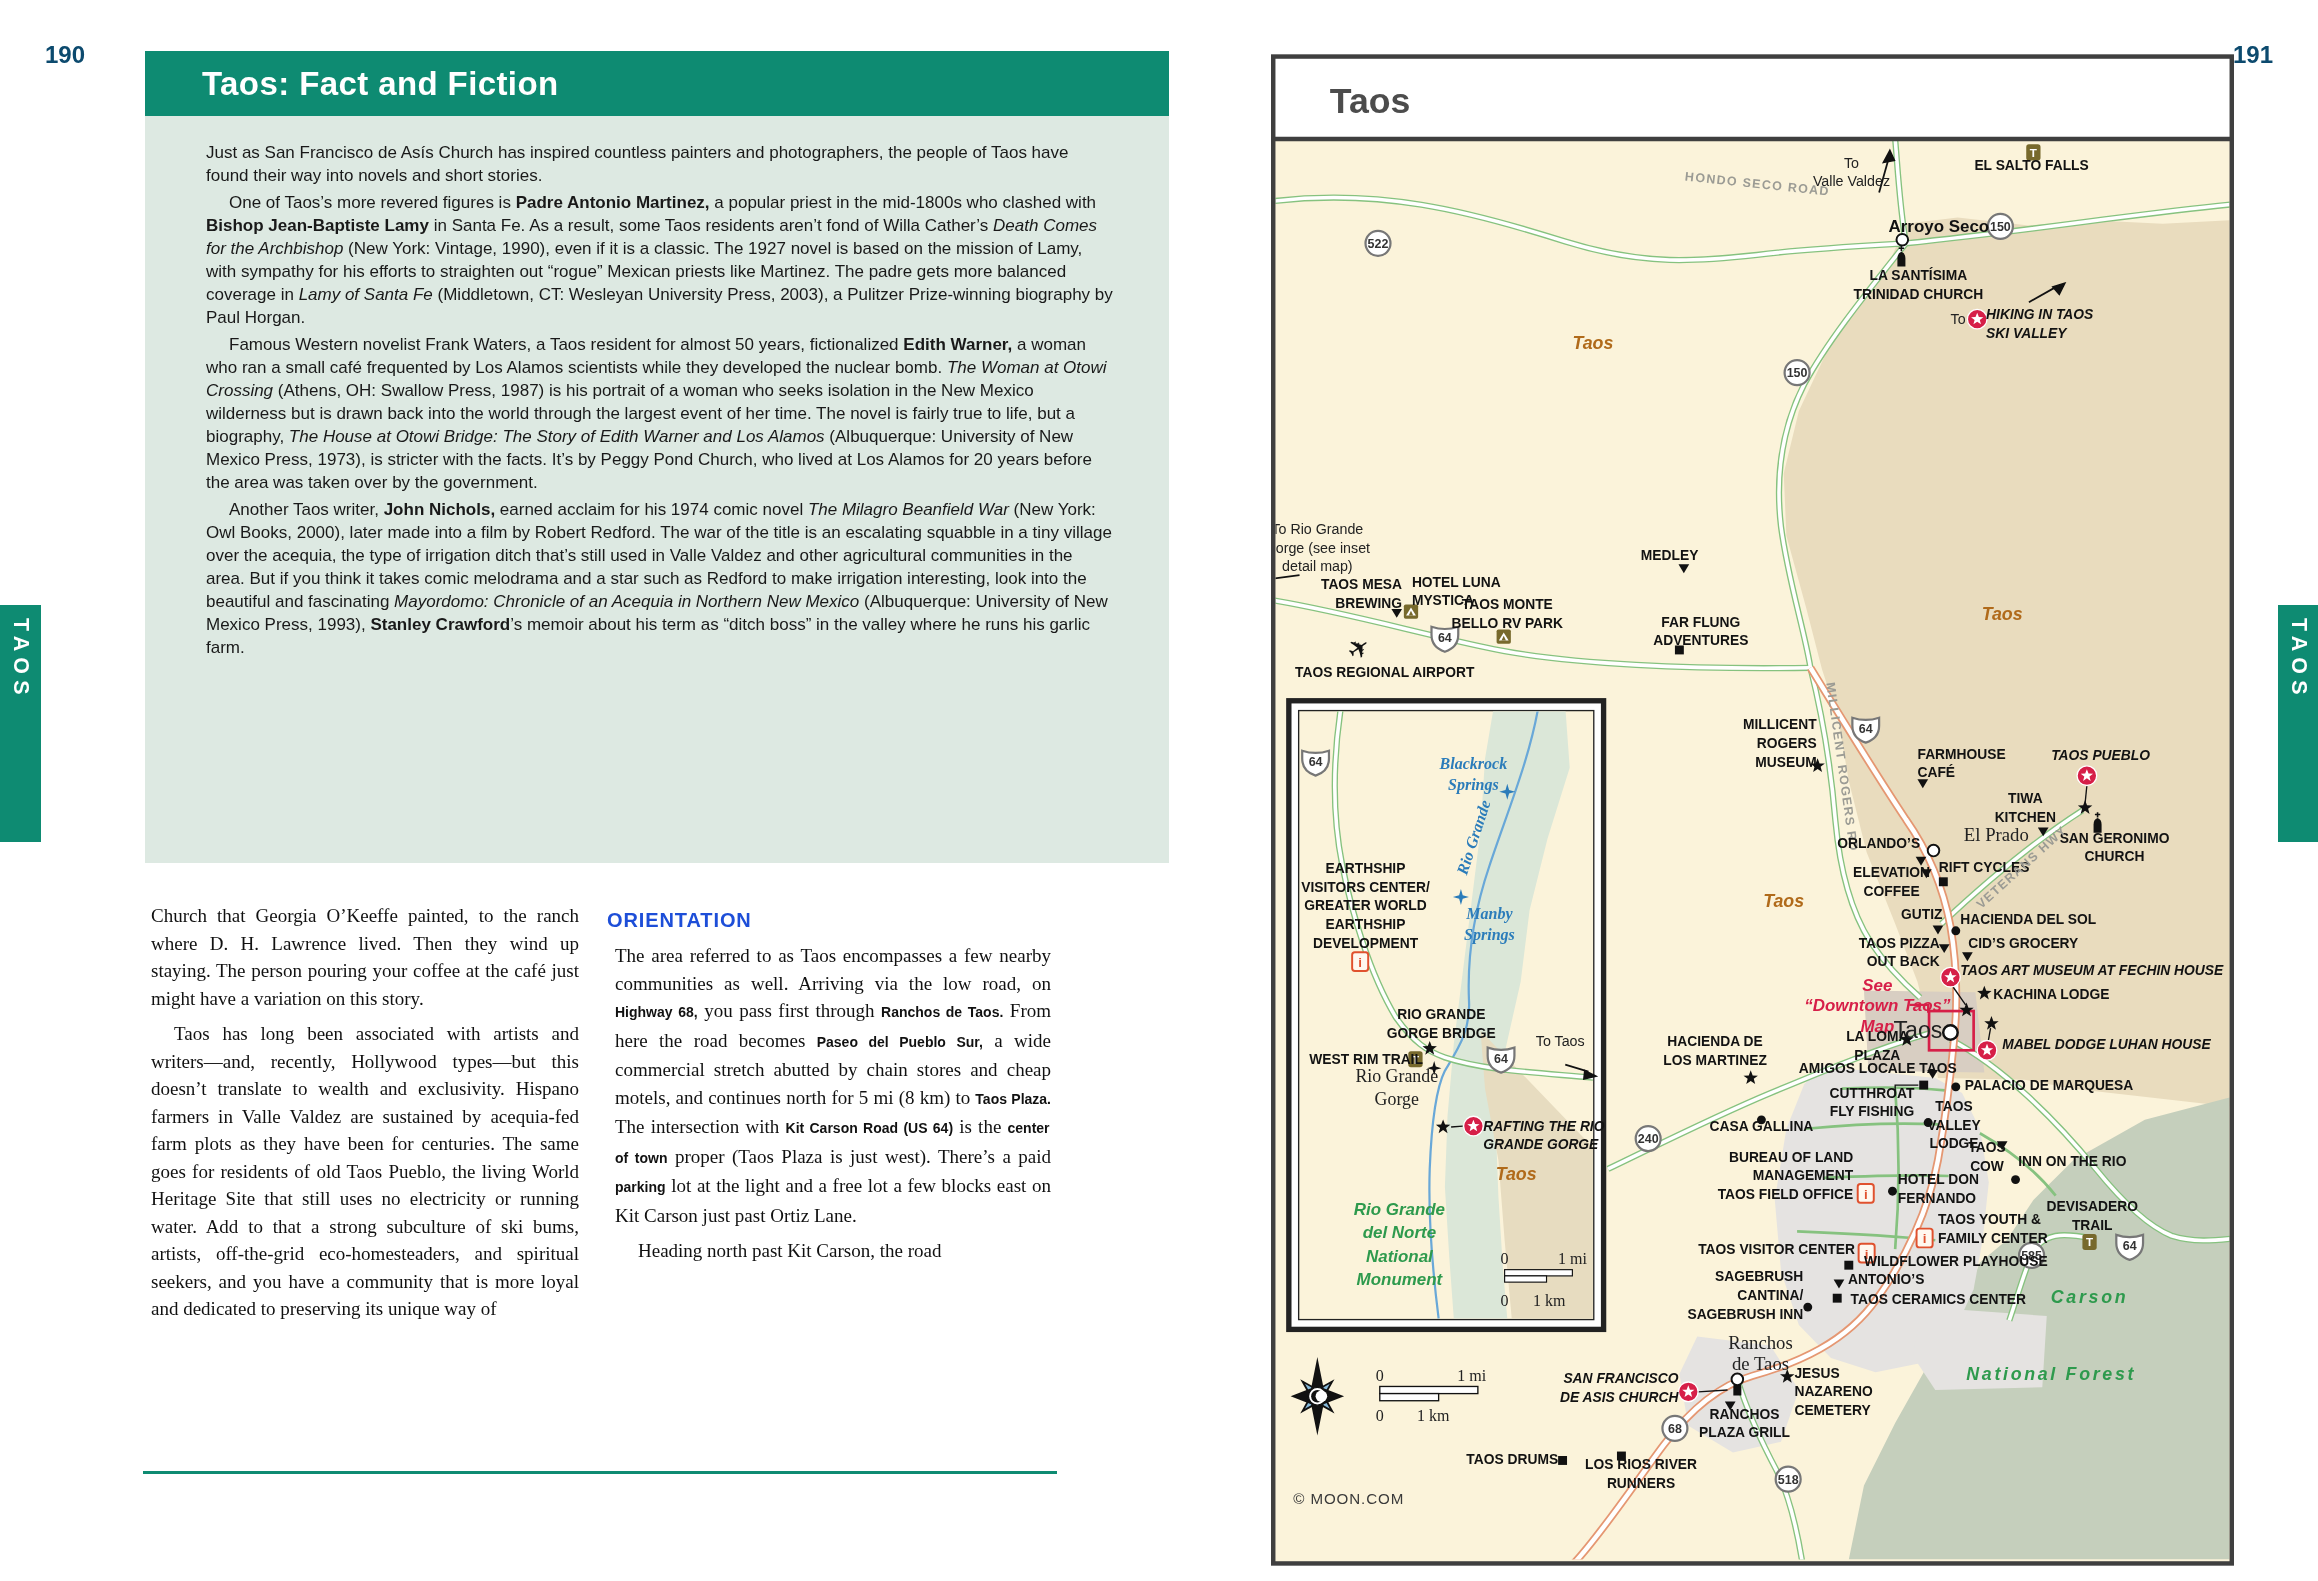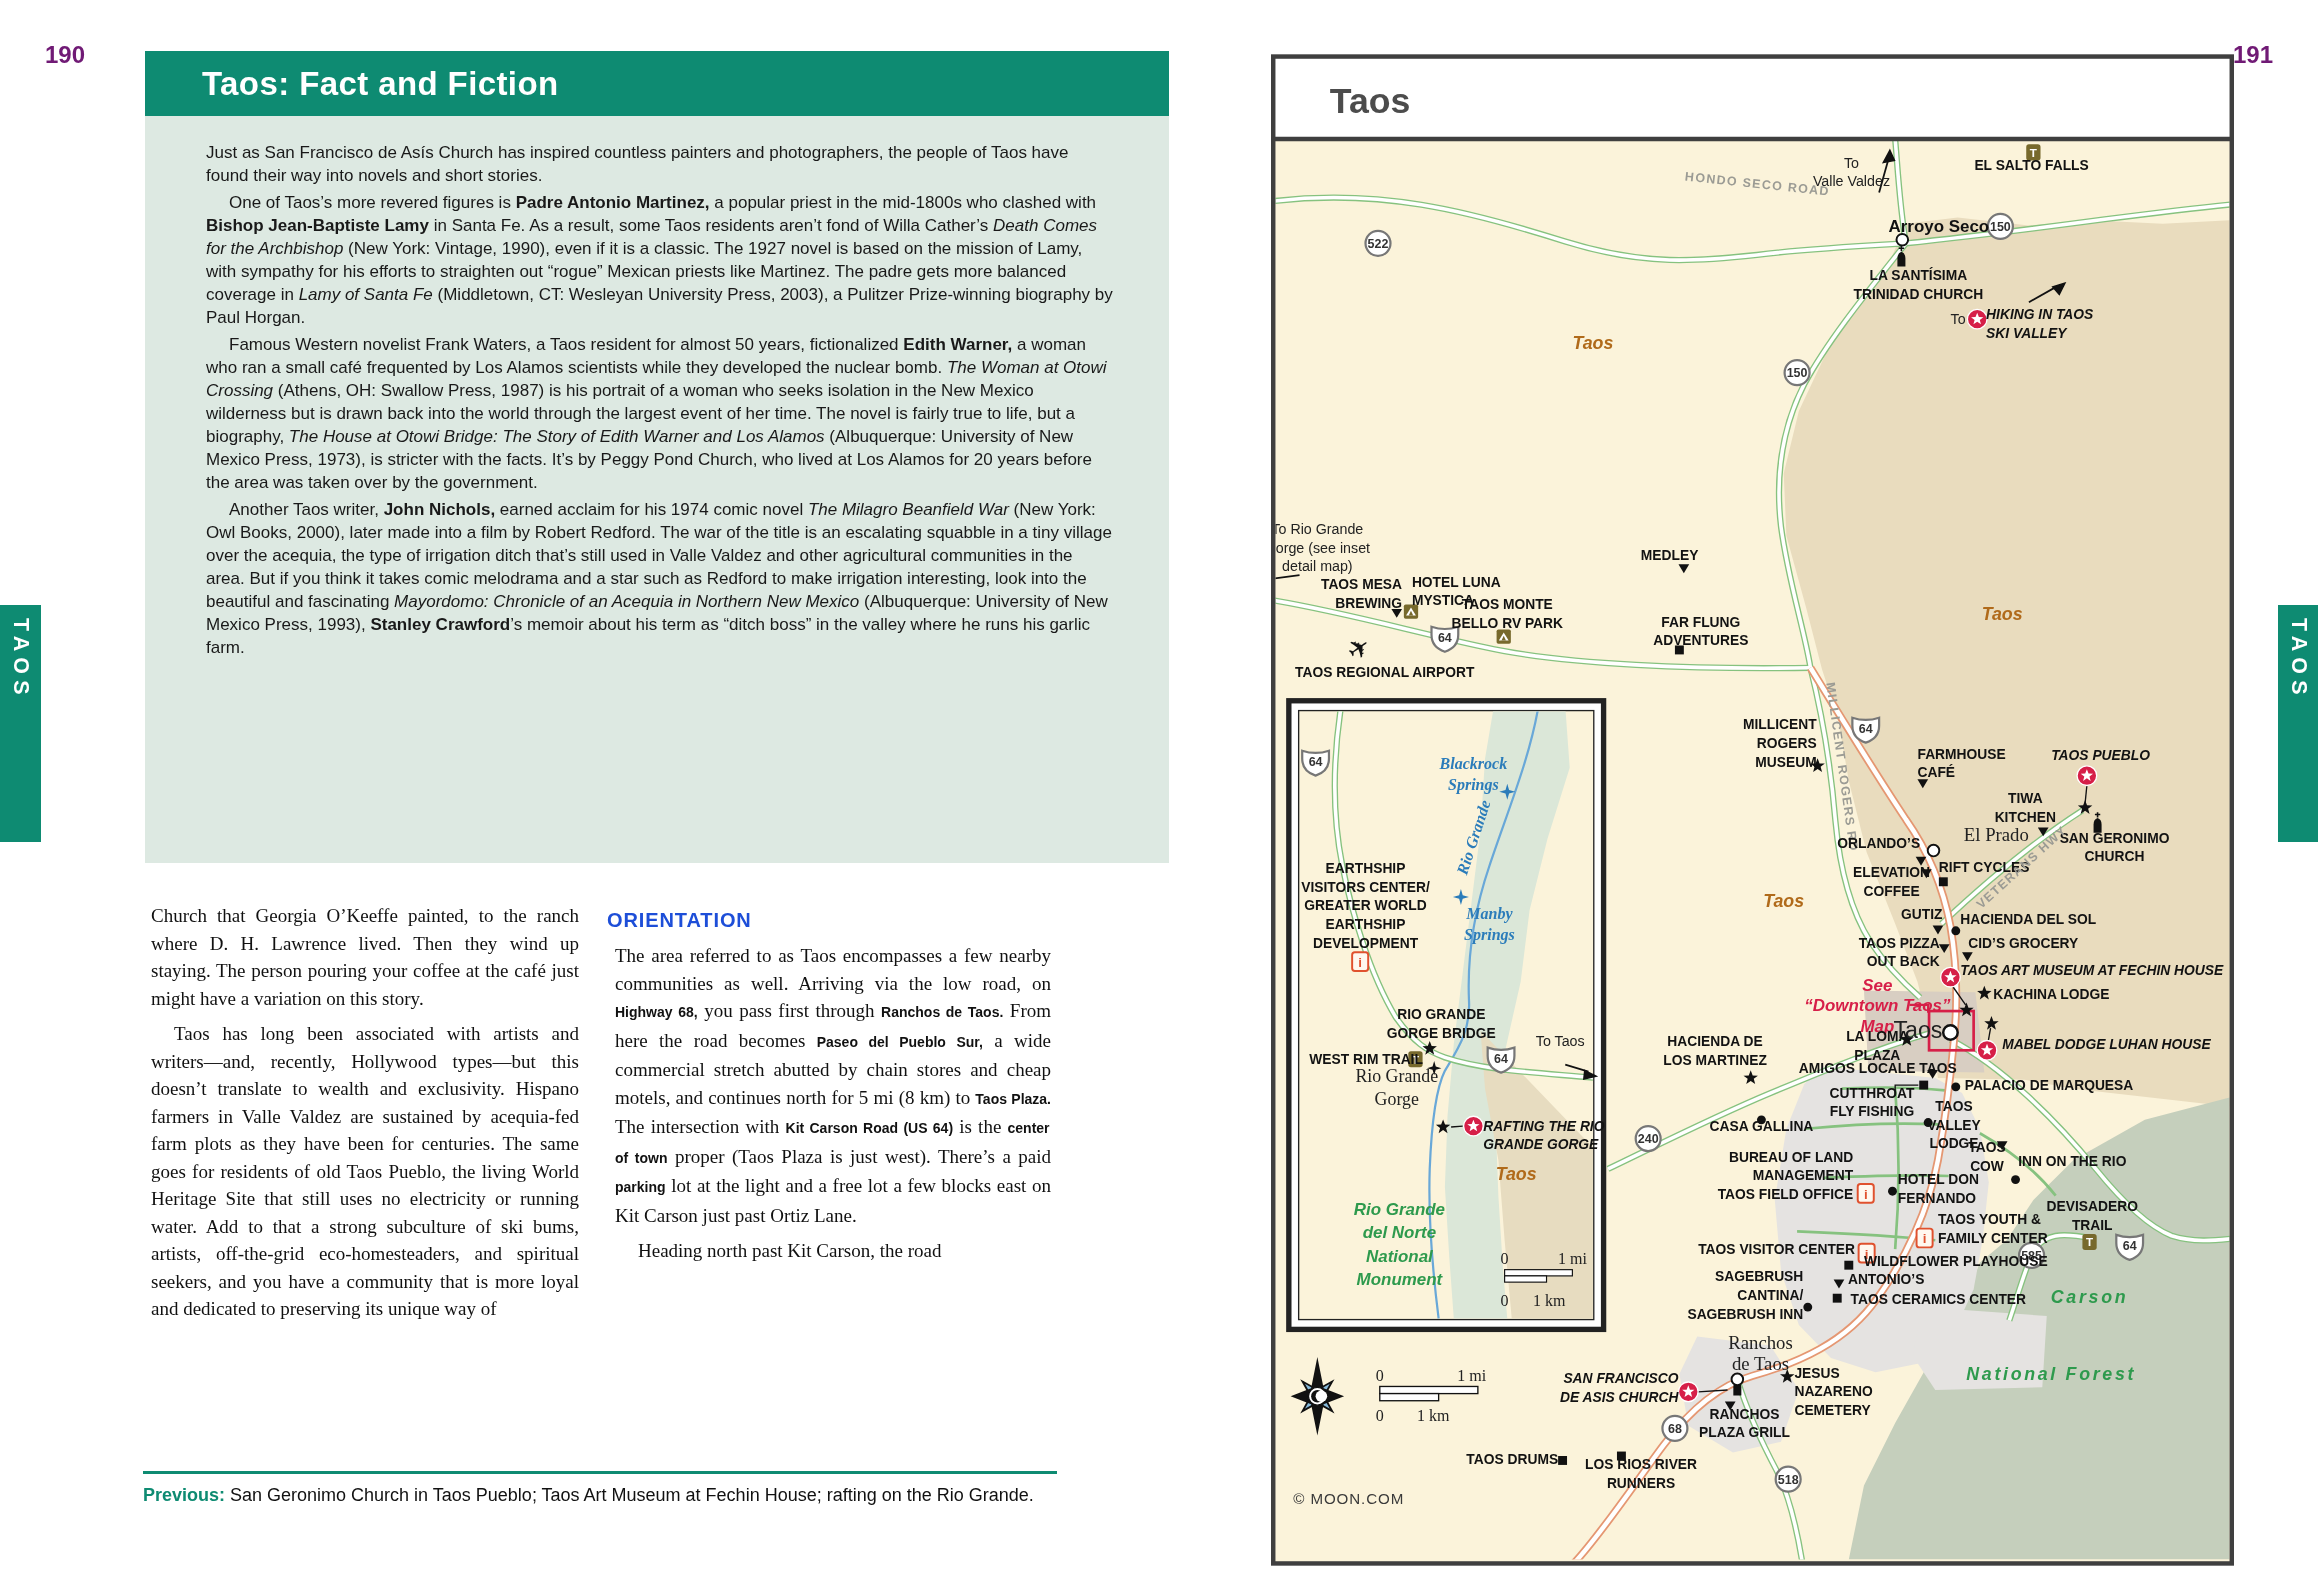--- a/index.html
+++ b/index.html
@@ -1,18 +1,18 @@
 <!DOCTYPE html>
 <html style="font-size:14.3px"><head>
 <meta charset="utf-8">
 <style>
   html,body{margin:0;padding:0;background:#e8e8e8;}
   #page{position:relative;width:2319px;height:1581px;background:#ffffff;overflow:hidden;
         font-family:"Liberation Sans",sans-serif;}
-  .pagenum{position:absolute;top:41px;font-size:24px;font-weight:bold;color:#701a75;}
+  .pagenum{position:absolute;top:41px;font-size:24px;font-weight:bold;color:#0c4a6e;}
   #pn-left{left:45px;} #pn-right{right:46px;}
   .tab{position:absolute;top:605px;width:41px;height:237px;background:#0e8b72;}
   #tab-left{left:0;} #tab-right{right:0;}
   .tab span{display:block;margin:12.5px auto 0;writing-mode:vertical-rl;color:#fff;
         font-weight:bold;font-size:21.4px;letter-spacing:6.2px;}
   
   #fbox{position:absolute;left:145px;top:51px;width:1024px;height:708px;}
   #fbox-head{height:65px;background:#0e8b72;color:#fff;display:flex;align-items:center;
         padding-left:57px;font-size:33px;font-weight:bold;letter-spacing:0.4px;}
   #fbox-body{background:#dde9e2;height:726px;padding:21.4px 50px 0 57px;font-size:17px;
@@ -85,21 +85,20 @@
     </div>
   <div id="colR" class="col">
     <h2 id="orient">ORIENTATION</h2>
     <div>
         <p><span>The area referred to as Taos encompasses a few nearby communities as well. Arriving via the low road, on </span><span class="b">Highway 68,</span><span> you pass first through </span><span class="b">Ranchos de Taos.</span><span> From here the road becomes </span><span class="b">Paseo del Pueblo Sur,</span><span> a wide commercial stretch abutted by chain stores and cheap motels, and continues north for 5 mi (8 km) to </span><span class="b">Taos Plaza.</span><span> The intersection with </span><span class="b">Kit Carson Road (US 64)</span><span> is the </span><span class="b">center of town</span><span> proper (Taos Plaza is just west). There’s a paid </span><span class="b">parking</span><span> lot at the light and a free lot a few blocks east on Kit Carson just past Ortiz Lane.</span></p>
         <p class="ind"><span>Heading north past Kit Carson, the road</span></p>
       </div>
   </div>
 
   <div id="caprule"></div>
-  <div id="caption"><span class="capl">Previous:</span><span> San Geronimo Church in Taos Pueblo; Taos Art Museum at Fechin House; rafting on the Rio Grande.</span></div>
 
   <svg id="map" width="963" height="1512" viewBox="0 0 1080 1695">
     <defs>
       <path id="star5" d="M0,-8.5 L2.2,-2.7 8.1,-2.6 3.4,1 5,6.9 0,3.4 -5,6.9 -3.4,1 -8.1,-2.6 -2.2,-2.7 Z"></path>
       <path id="star4" d="M0,-9 L2,-2 9,0 2,2 0,9 -2,2 -9,0 -2,-2 Z"></path>
       <g id="redstar">
           <circle r="11" fill="#d61f48" stroke="#fff" stroke-width="1.5"></circle>
           <use href="#star5" fill="#ffffff" transform="scale(0.85)"></use>
         </g>
       <g id="trailhead">

